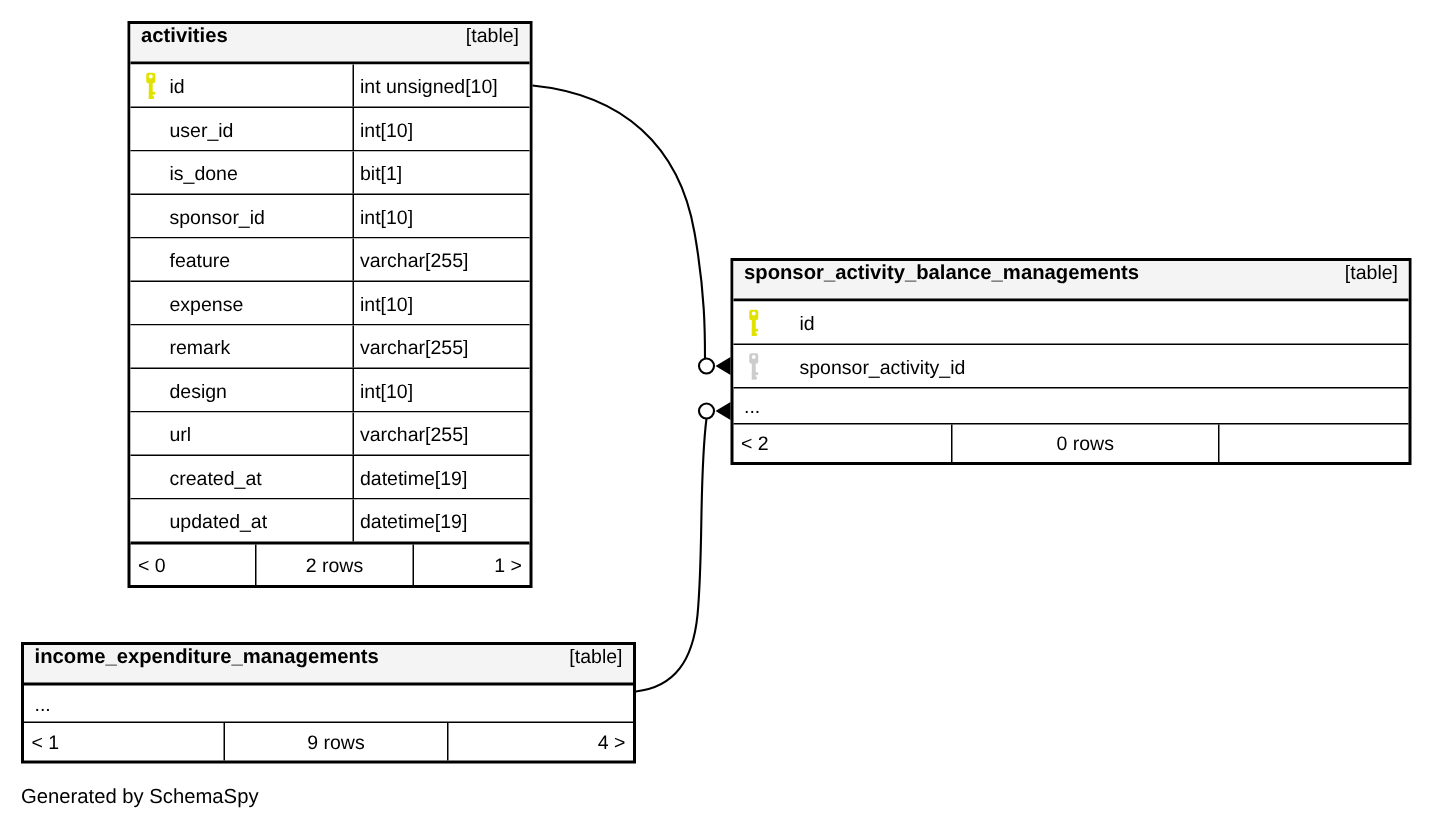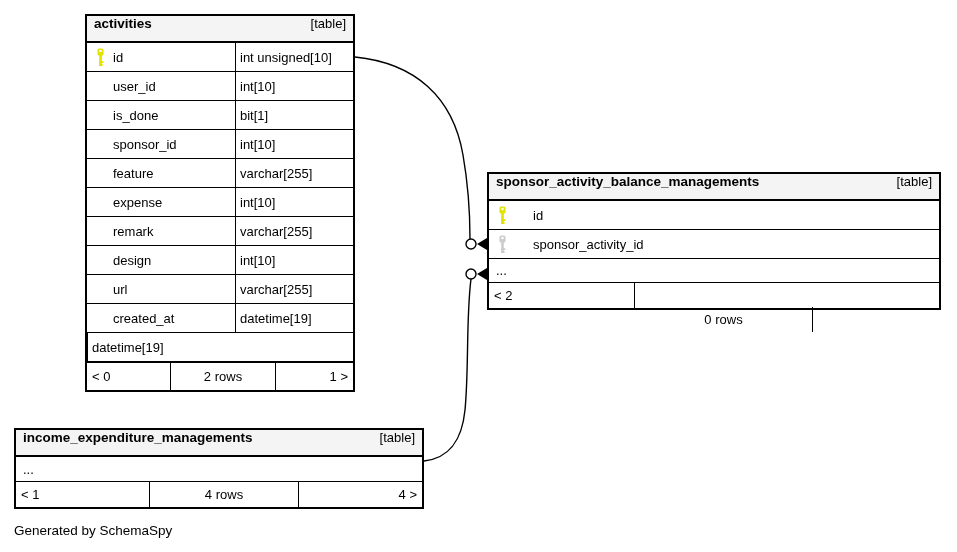--- a/index.html
+++ b/index.html
@@ -159,20 +159,24 @@
 
     <div class="row">
       <div class="cell-name w-act">
         <span class="icon-slot"></span>
         <span>created_at</span>
       </div>
       <div class="cell-type">datetime[19]</div>
     </div>
 
     <div class="row">
+      <div class="cell-name w-act">
+        <span class="icon-slot"></span>
+        <span>updated_at</span>
+      </div>
       <div class="cell-type">datetime[19]</div>
     </div>
 
     <div class="tfoot" style="height:28px;border-top:1px solid #000;">
       <div class="f-cell f-left" style="width:84px;">&lt; 0</div>
       <div class="f-cell f-center" style="width:105px;">2 rows</div>
       <div class="f-cell f-right" style="flex:1;">1 &gt;</div>
     </div>
   </div>
 
@@ -210,35 +214,35 @@
         </span>
         <span>sponsor_activity_id</span>
       </div>
     </div>
 
 
     <div class="ellipsis-row">...</div>
 
     <div class="tfoot" style="height:25px;">
       <div class="f-cell f-left" style="width:146px;">&lt; 2</div>
-      <div class="f-cell f-center" style="width:178px;margin-top:24px;">0 rows</div>
+      <div class="f-cell f-center" style="width:178px;">0 rows</div>
       <div class="f-cell f-right" style="flex:1;"></div>
     </div>
   </div>
 
   <div class="tbl" style="left:14px;top:428px;width:410px;">
     <div class="tbl-header">
       <span class="tbl-name">income_expenditure_managements</span>
       <span class="tbl-badge">[table]</span>
     </div>
 
     <div class="ellipsis-row inc">...</div>
 
     <div class="tfoot" style="height:25px;">
       <div class="f-cell f-left" style="width:134px;">&lt; 1</div>
-      <div class="f-cell f-center" style="width:149px;">4 rows</div>
+      <div class="f-cell f-center" style="width:149px;">9 rows</div>
       <div class="f-cell f-right" style="flex:1;">4 &gt;</div>
     </div>
   </div>
 
   <div class="credit">Generated by SchemaSpy</div>
 
 </div>
 
 </body></html>

